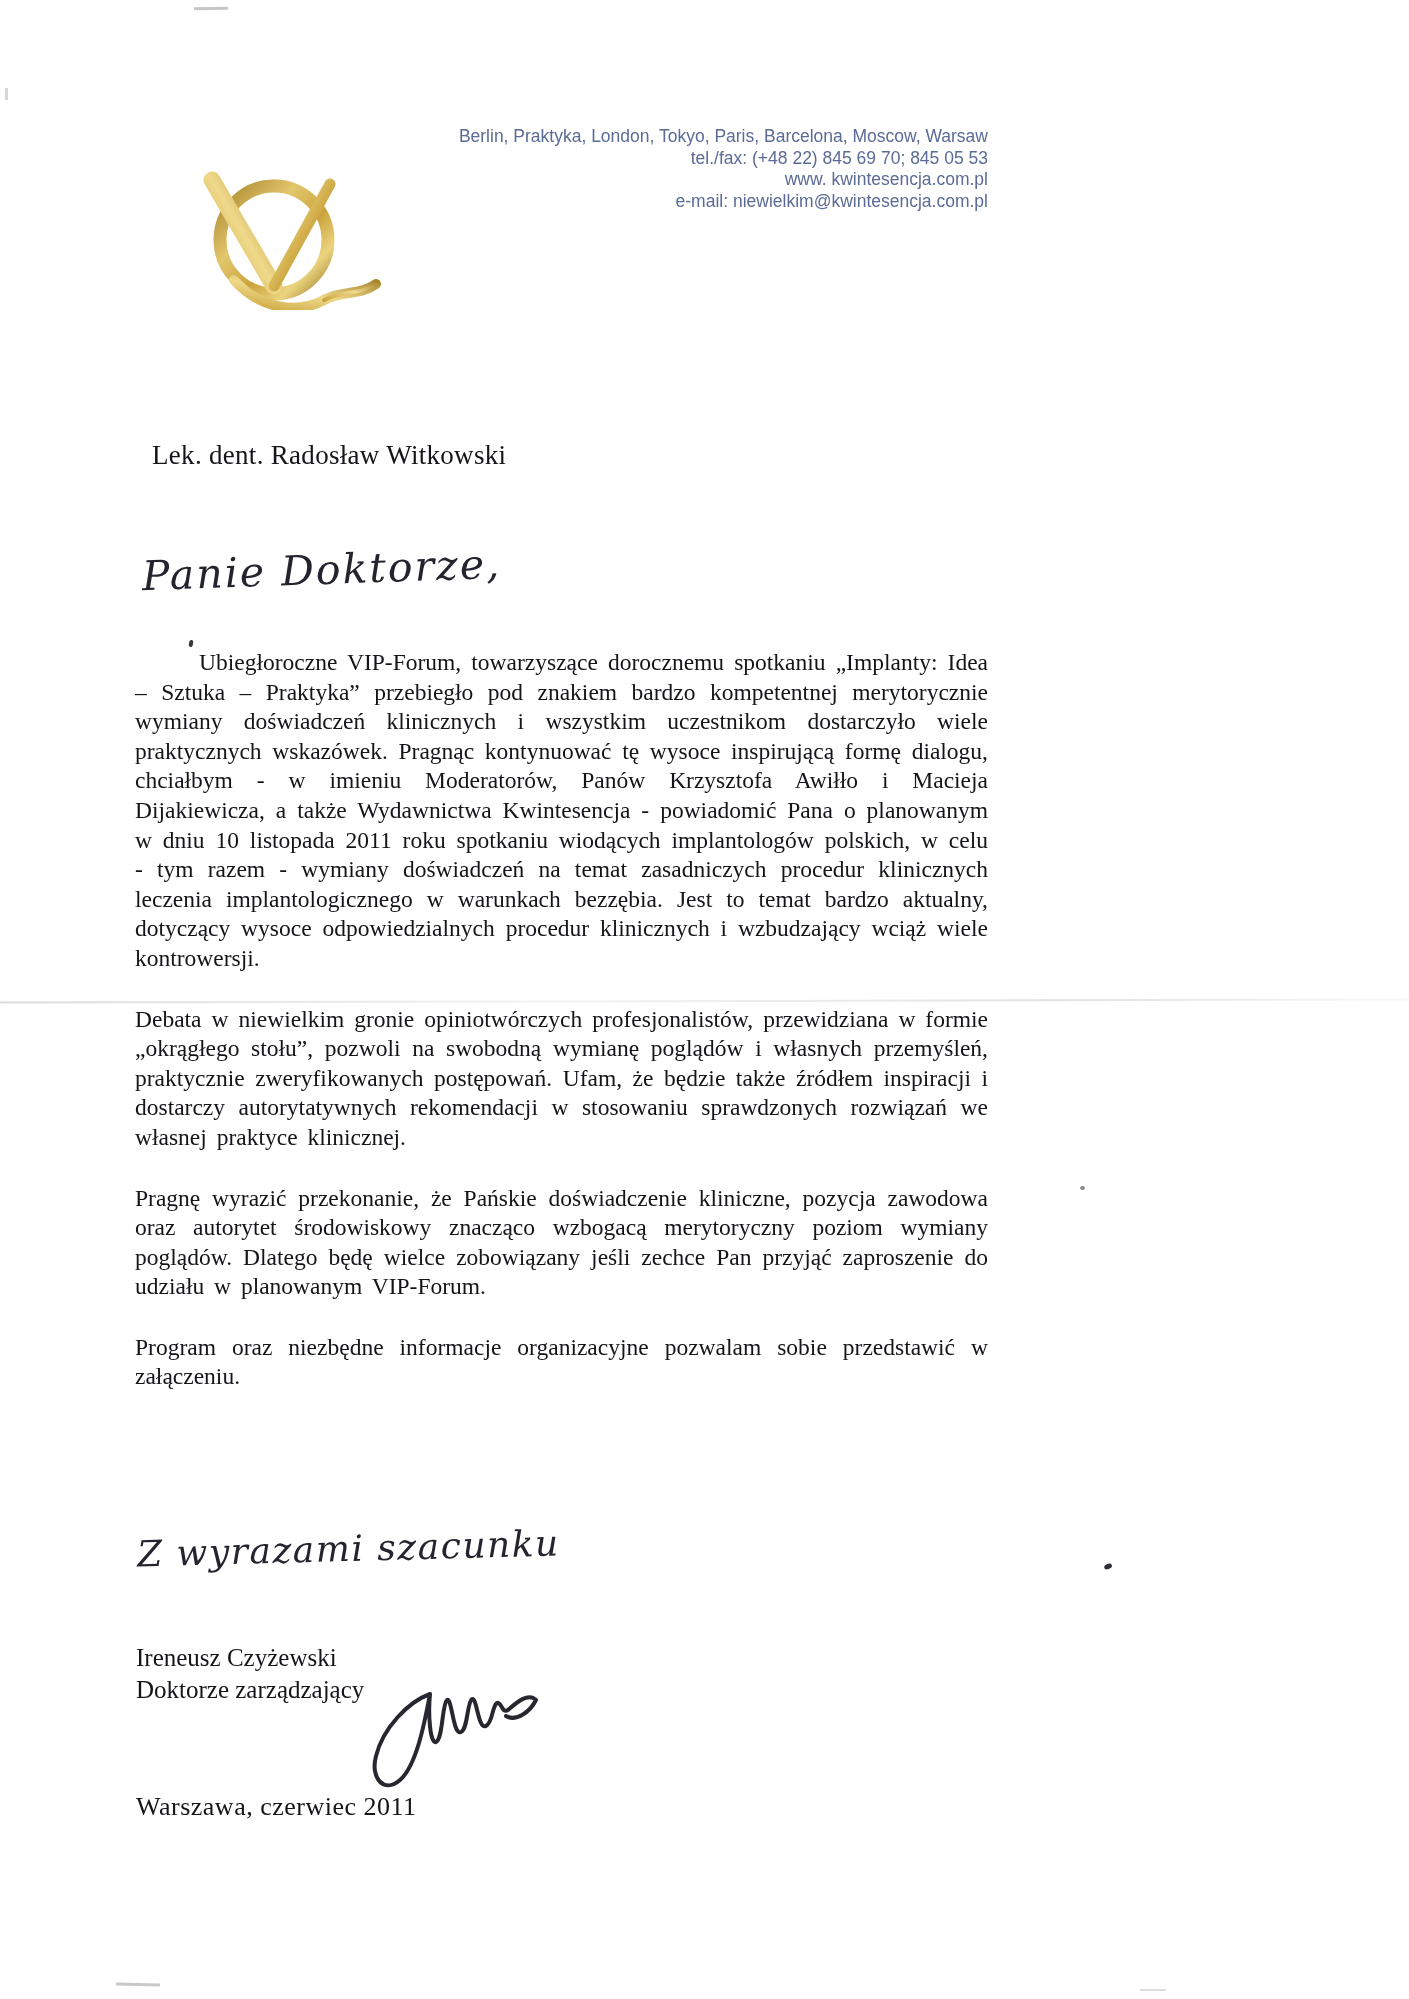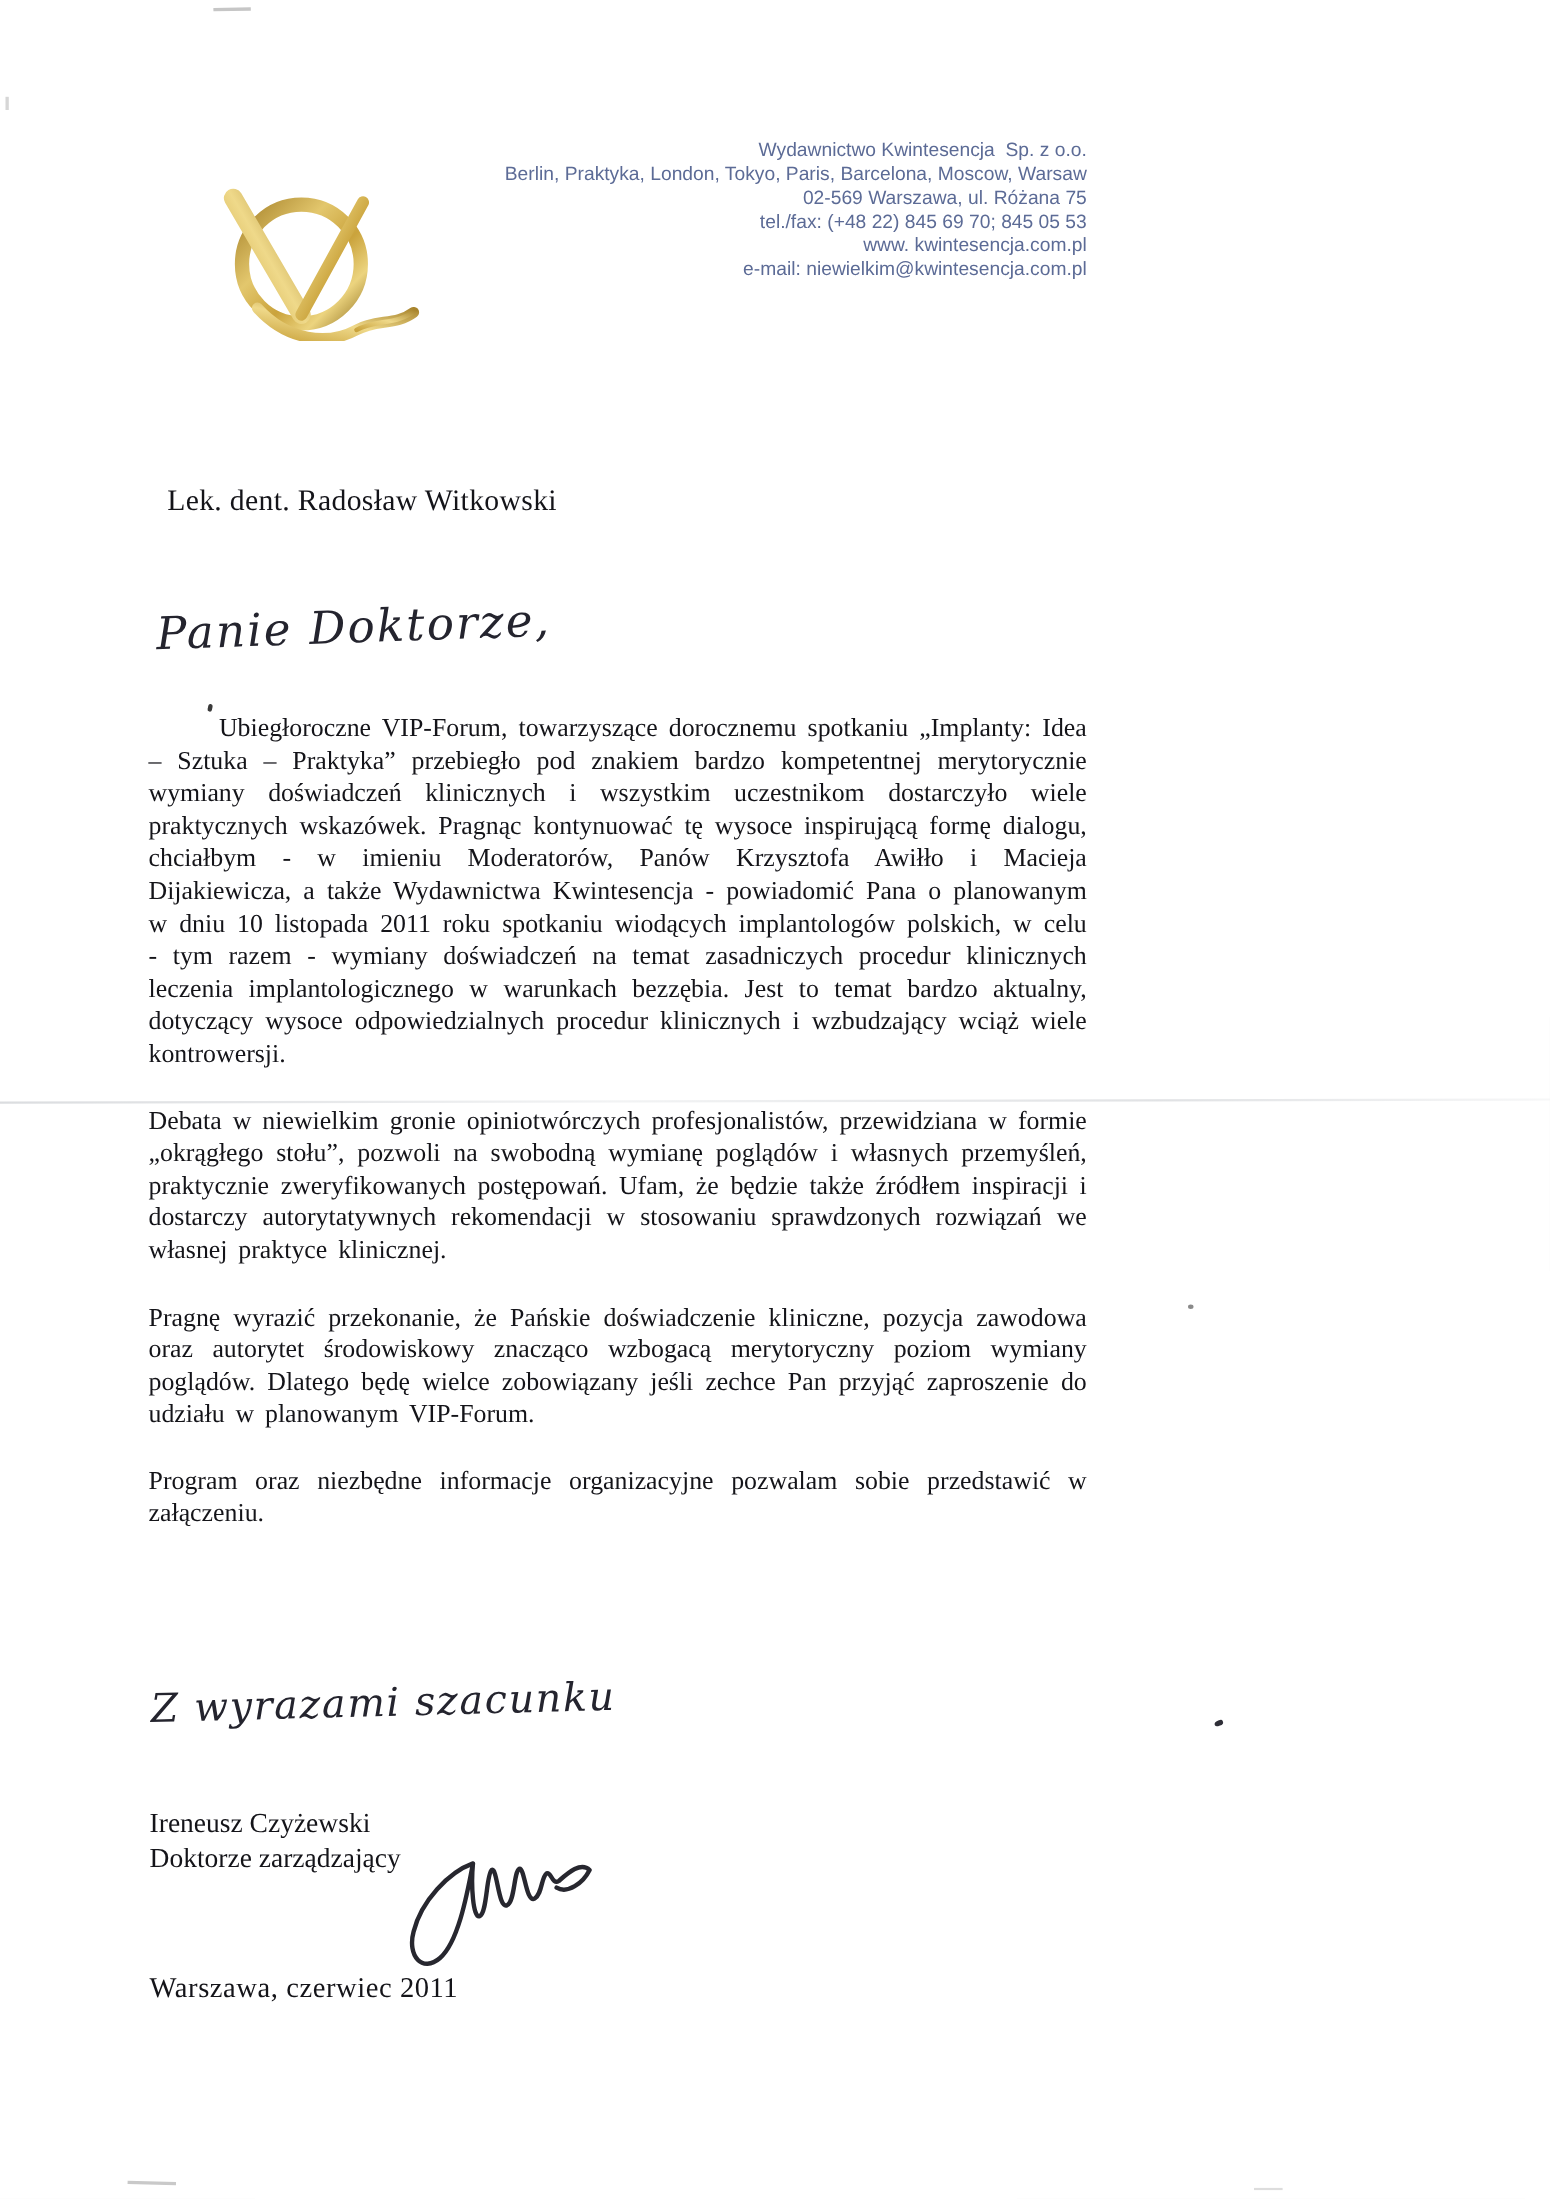--- a/index.html
+++ b/index.html
@@ -66,23 +66,21 @@
     <circle cx="128" cy="112" r="54" fill="none" stroke="url(#gold)" stroke-width="13"></circle>
 
     <path d="M88 152 C115 182 152 186 178 172 C196 162 214 168 230 156" fill="none" stroke="url(#gold2)" stroke-width="10" stroke-linecap="round"></path>
     <path d="M178 172 C196 162 214 168 232 154" fill="none" stroke="url(#gold2)" stroke-width="4" stroke-linecap="round"></path>
 
     <path d="M66 52 L128 158" fill="none" stroke="url(#gold2)" stroke-width="17" stroke-linecap="round"></path>
     <path d="M128 158 L184 56" fill="none" stroke="url(#gold)" stroke-width="11" stroke-linecap="round"></path>
   </svg>
 
   <div class="letterhead">
-    <div>Wydawnictwo Kwintesencja&nbsp; Sp. z o.o.</div>
     <div>Berlin, Praktyka, London, Tokyo, Paris, Barcelona, Moscow, Warsaw</div>
-    <div>02-569 Warszawa, ul. Różana 75</div>
     <div>tel./fax: (+48 22) 845 69 70; 845 05 53</div>
     <div>www. kwintesencja.com.pl</div>
     <div>e-mail: niewielkim@kwintesencja.com.pl</div>
   </div>
 
   <div class="recipient">Lek. dent. Radosław Witkowski</div>
 
   <div class="salutation handwriting">Panie Doktorze,</div>
 
   <div class="letter-body">

